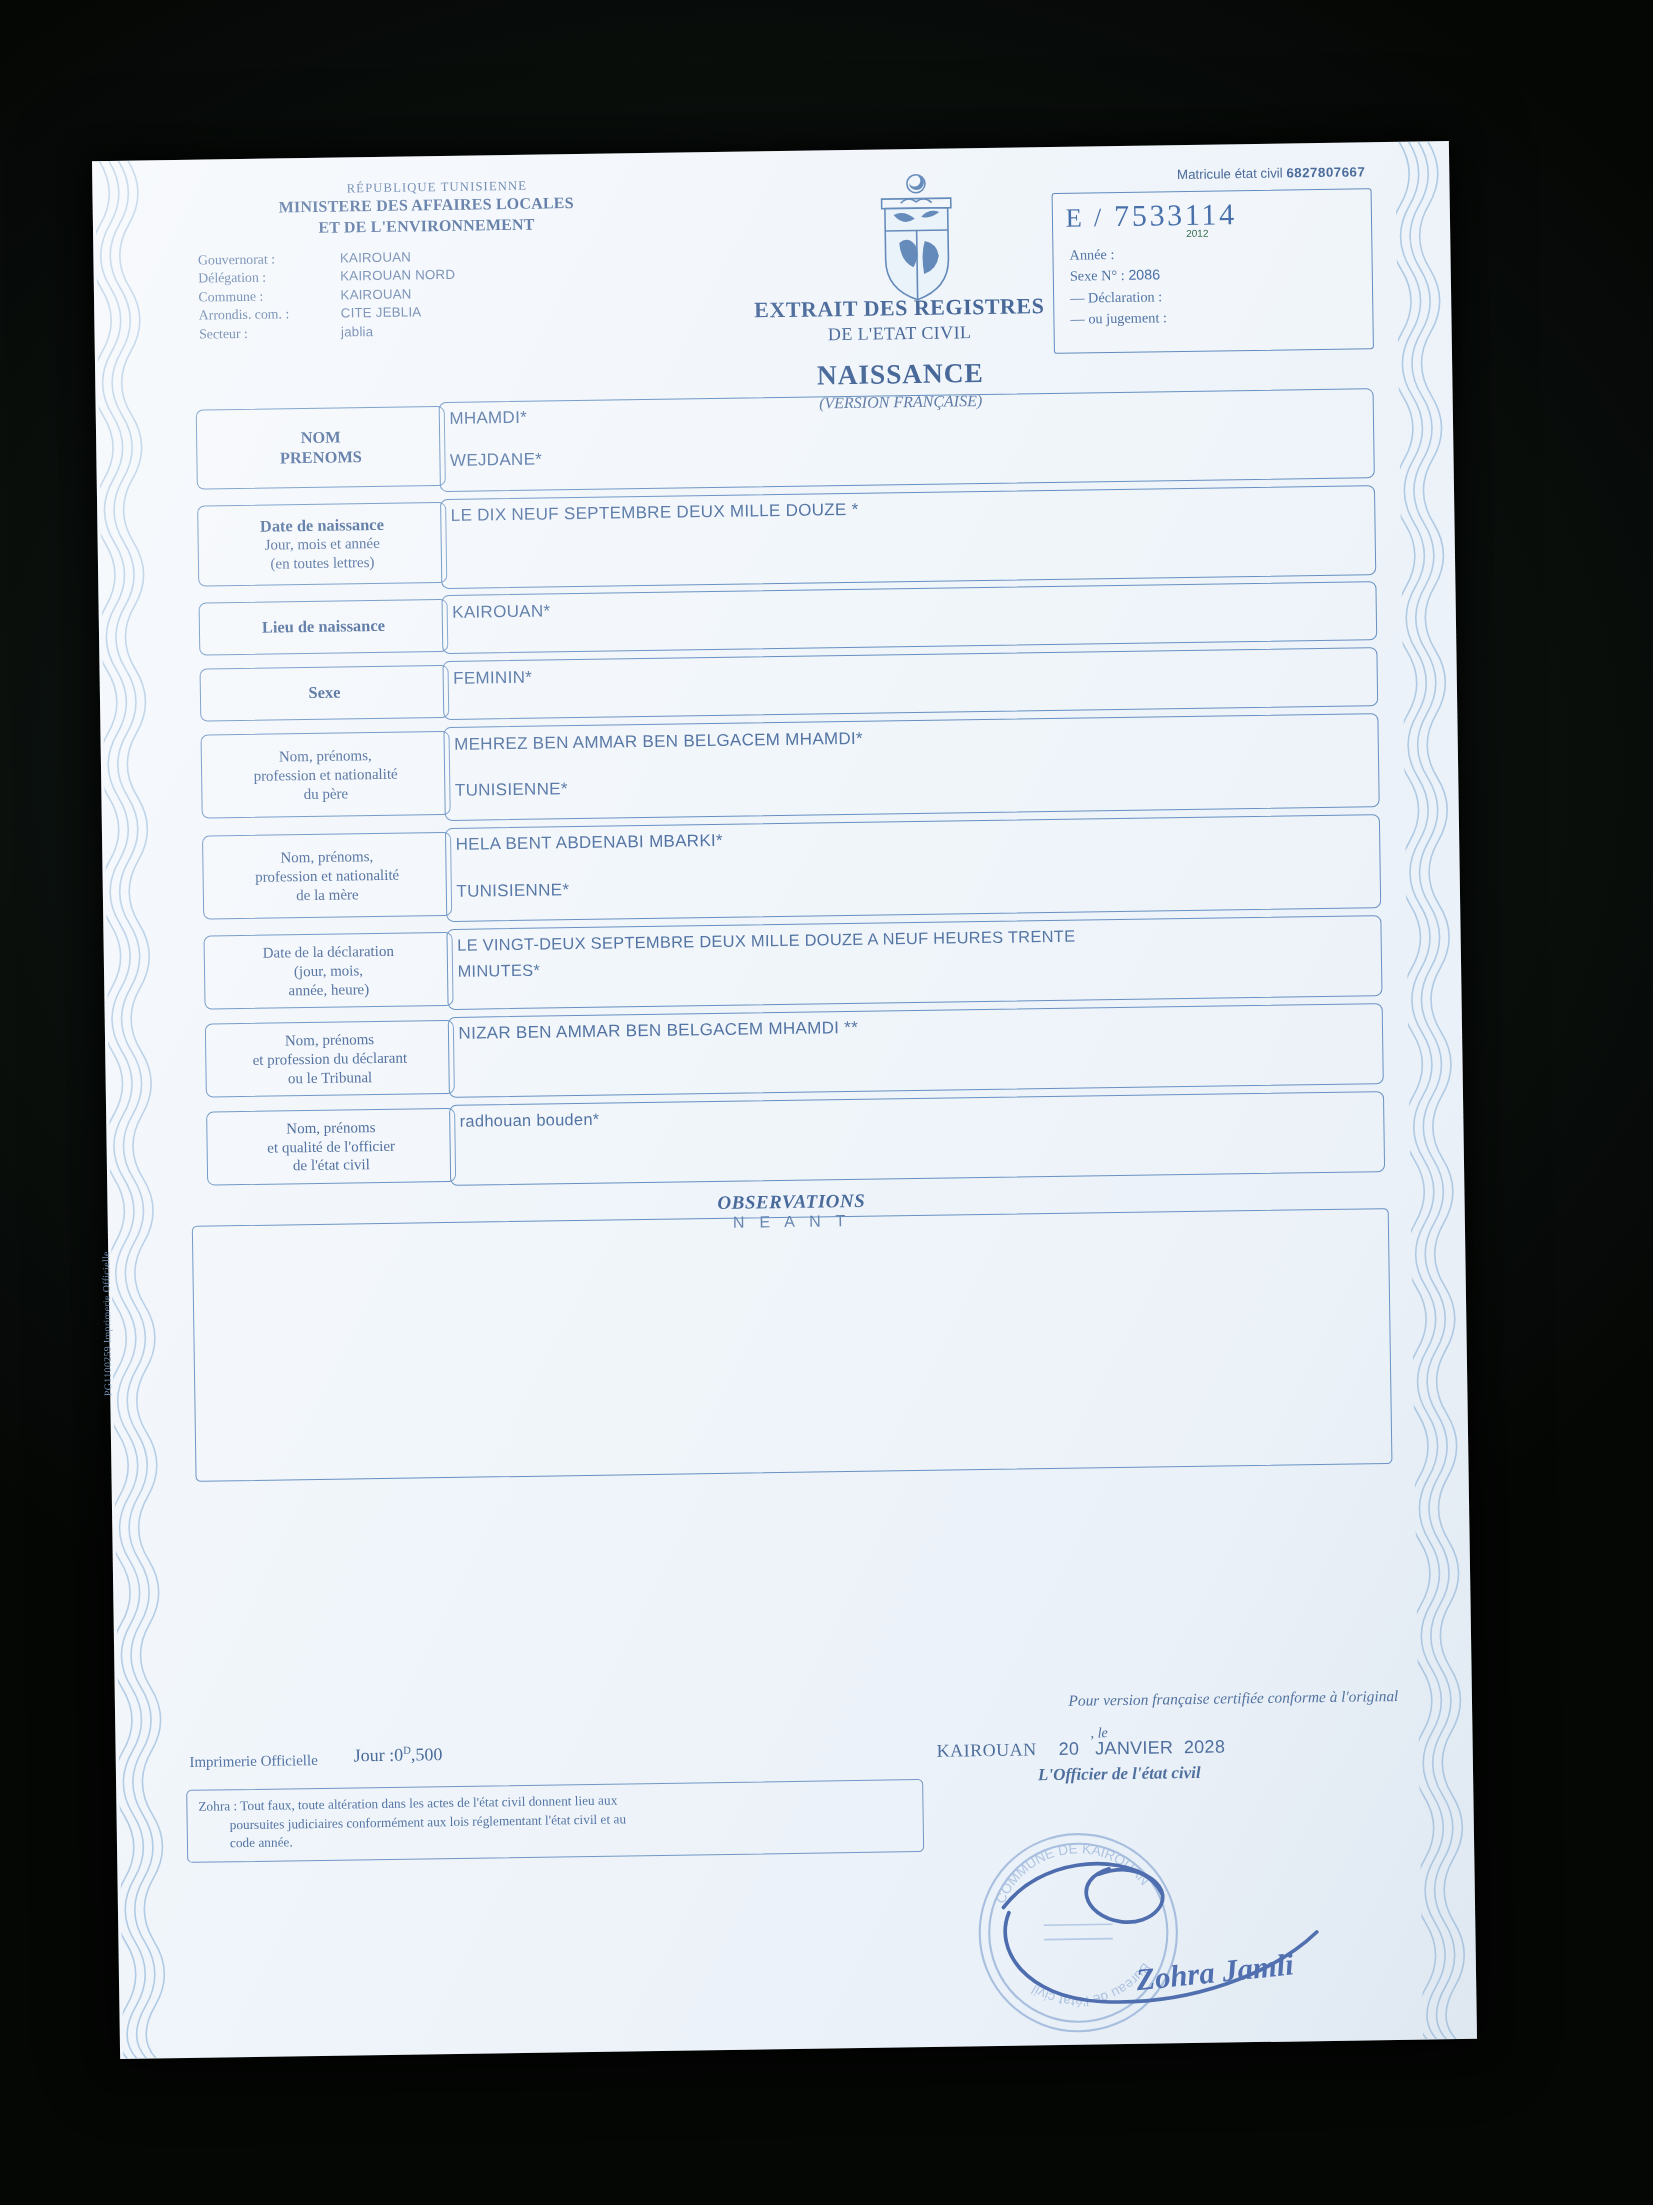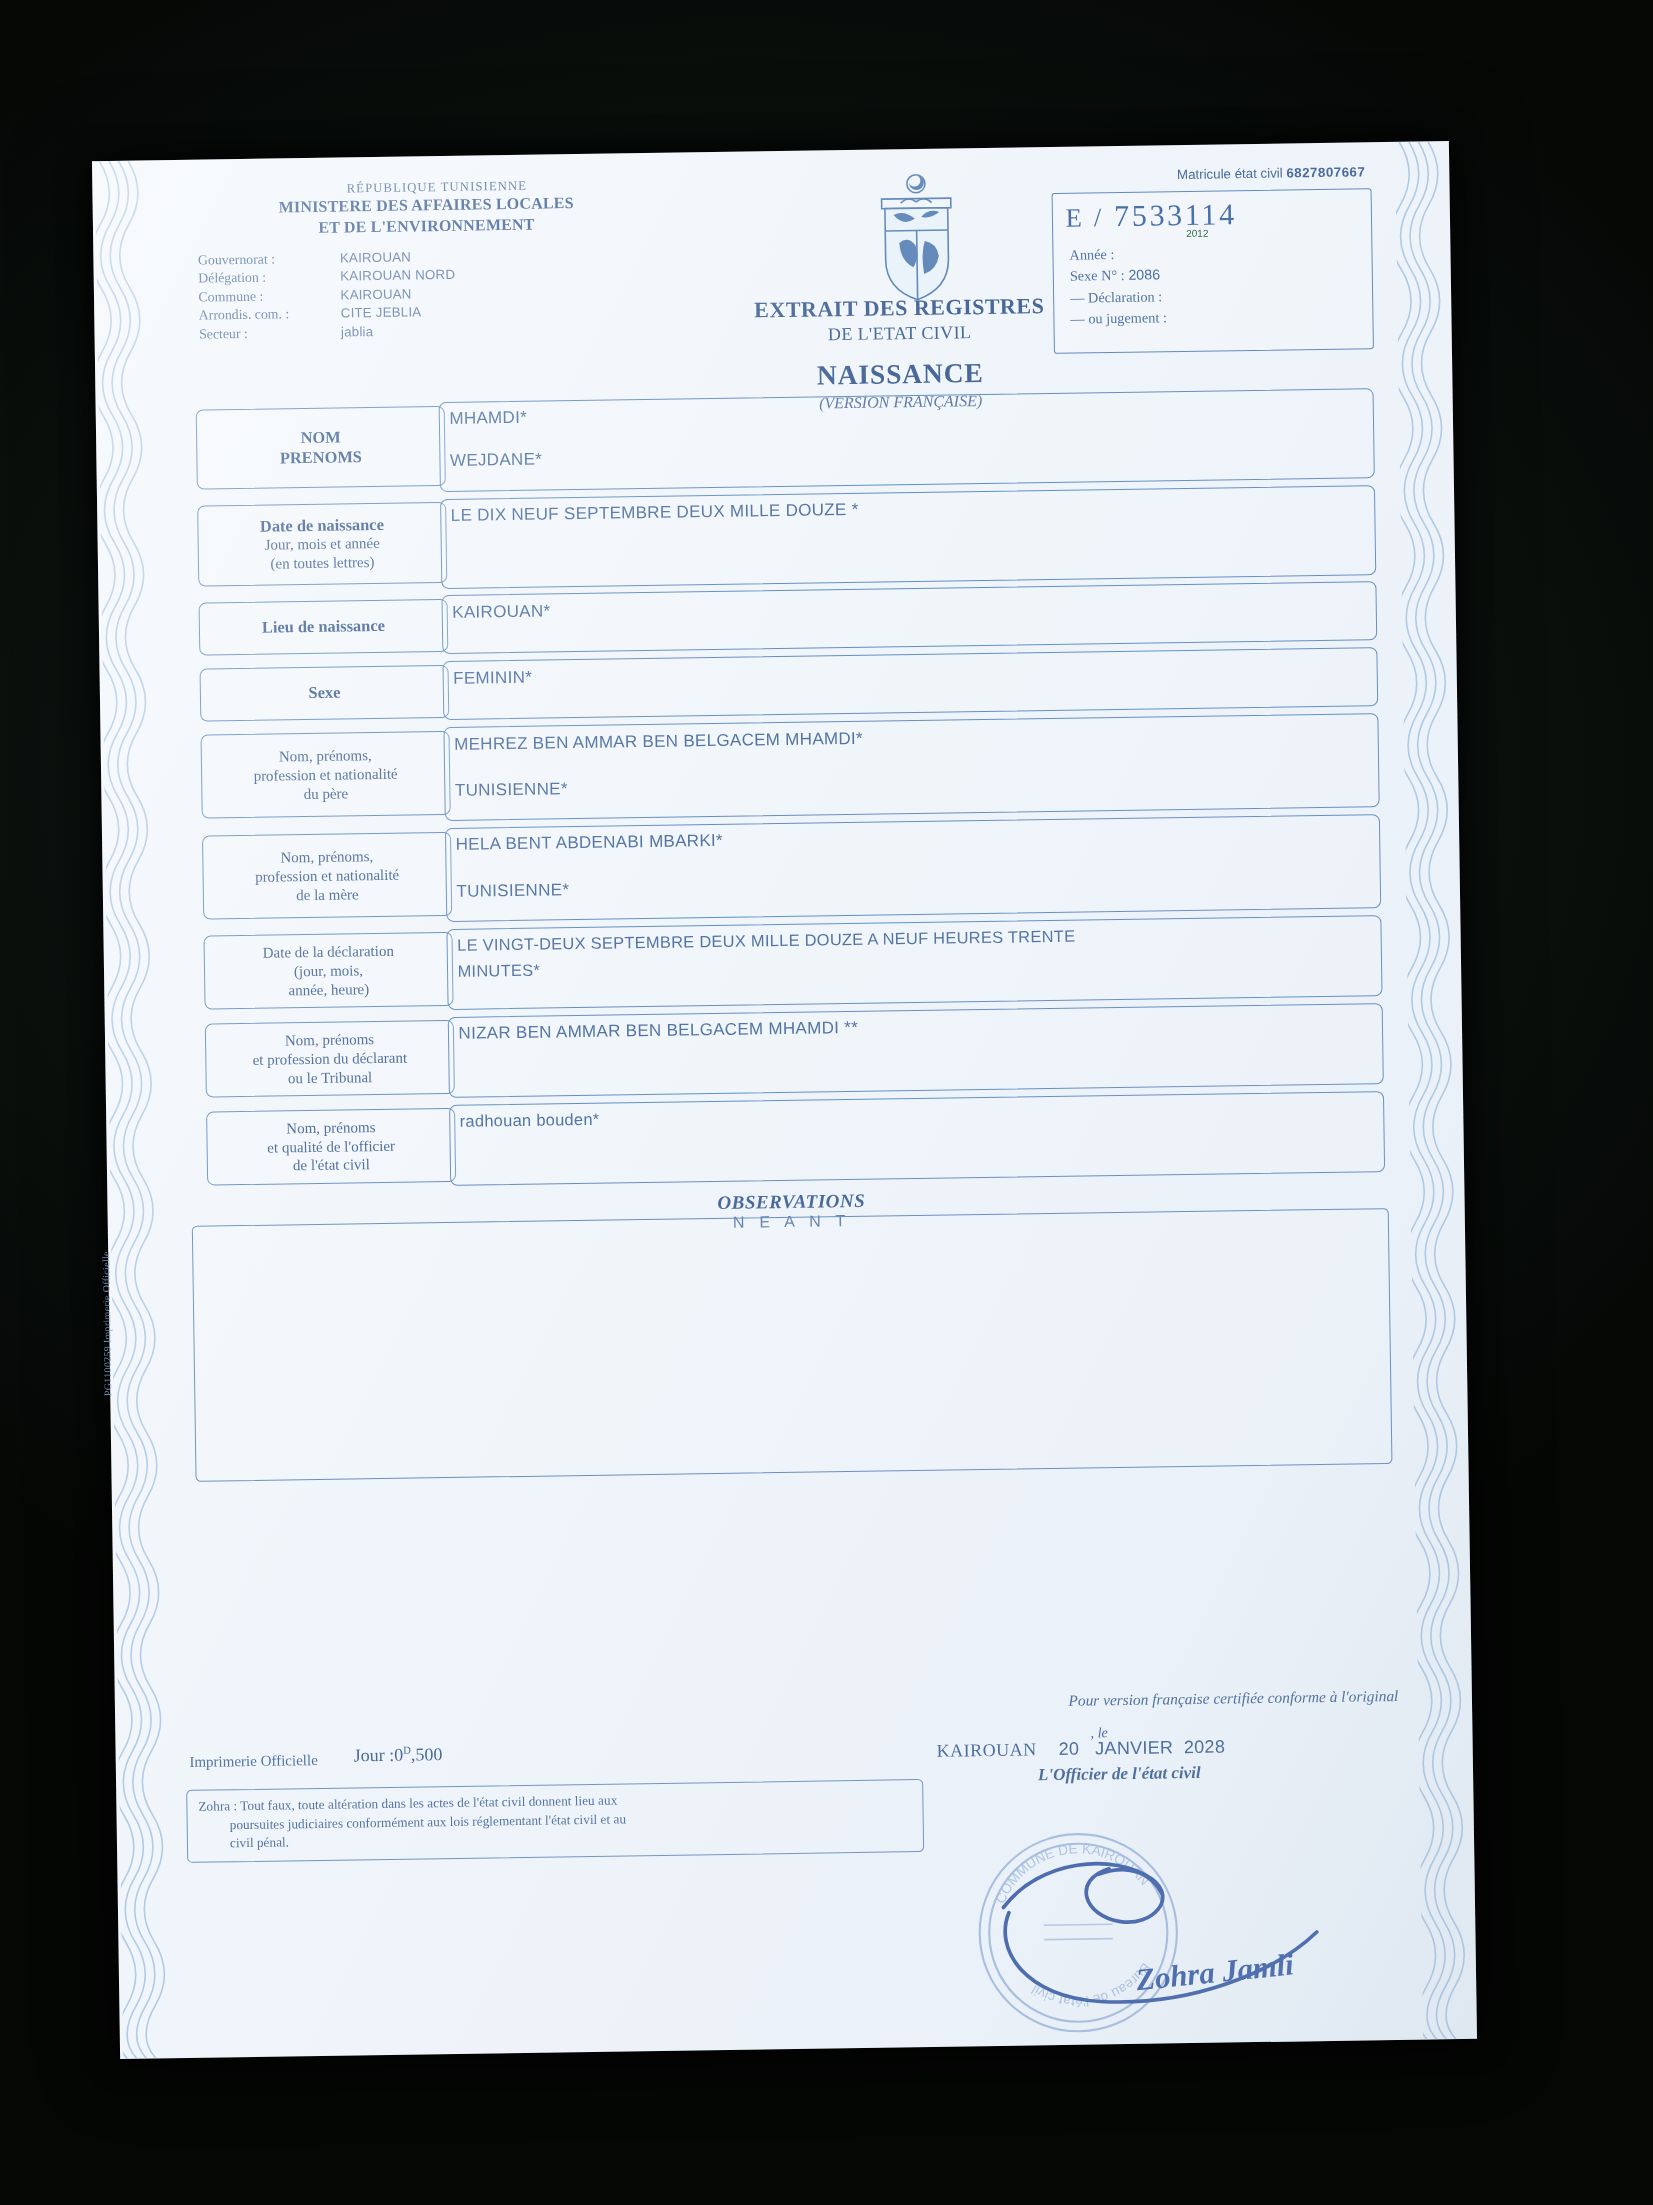--- a/index.html
+++ b/index.html
@@ -647,21 +647,21 @@
 
       <div class="note-box">
         <div class="nt">
           <span class="b">Zohra :</span>
           <span>Tout faux, toute altération dans les actes de l'état civil donnent lieu aux</span>
         </div>
         <div class="nt" style="margin-left:31px">
           <span>poursuites judiciaires conformément aux lois réglementant l'état civil et au</span>
         </div>
         <div class="nt" style="margin-left:31px">
-          <span>civil pénal.</span>
+          <span>code année.</span>
         </div>
       </div>
     </div>
 
   </div>
 
   <div class="stamp">
     <svg width="371" height="212" viewBox="0 0 700 400" xmlns="http://www.w3.org/2000/svg">
       <g fill="none" stroke="#5c85c4" stroke-width="4">
         <circle cx="330" cy="200" r="186"></circle>

